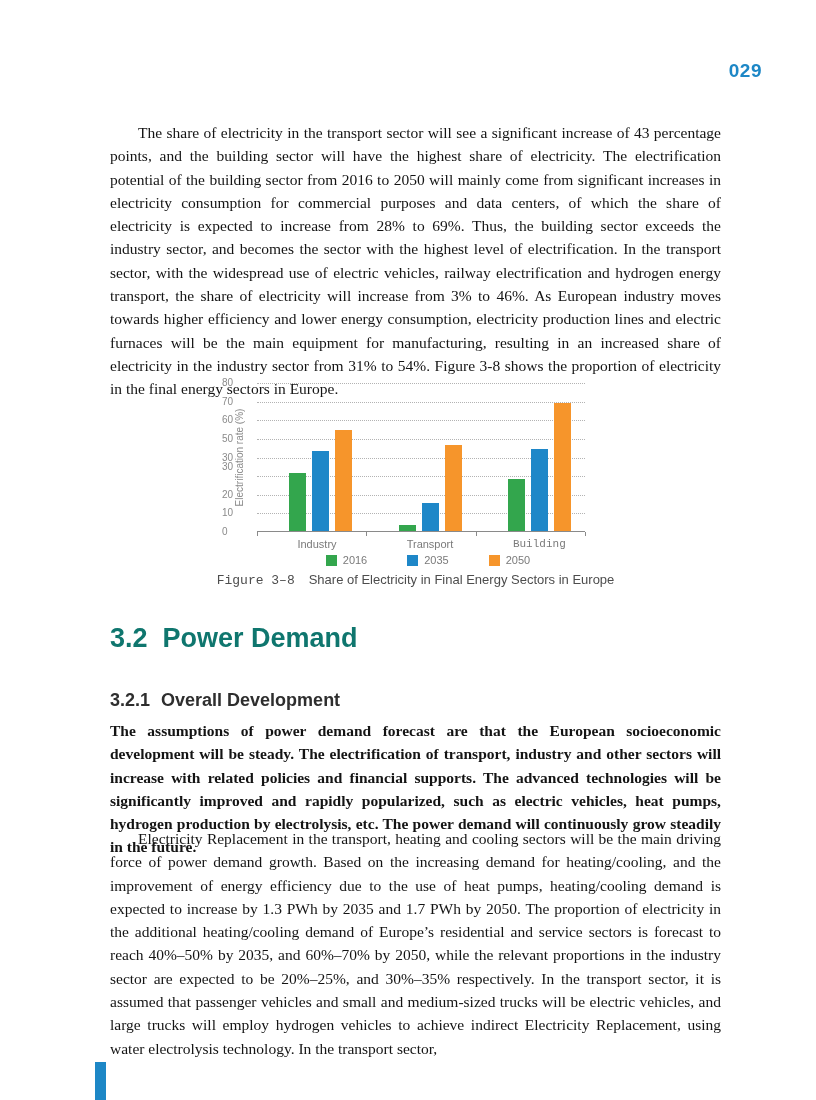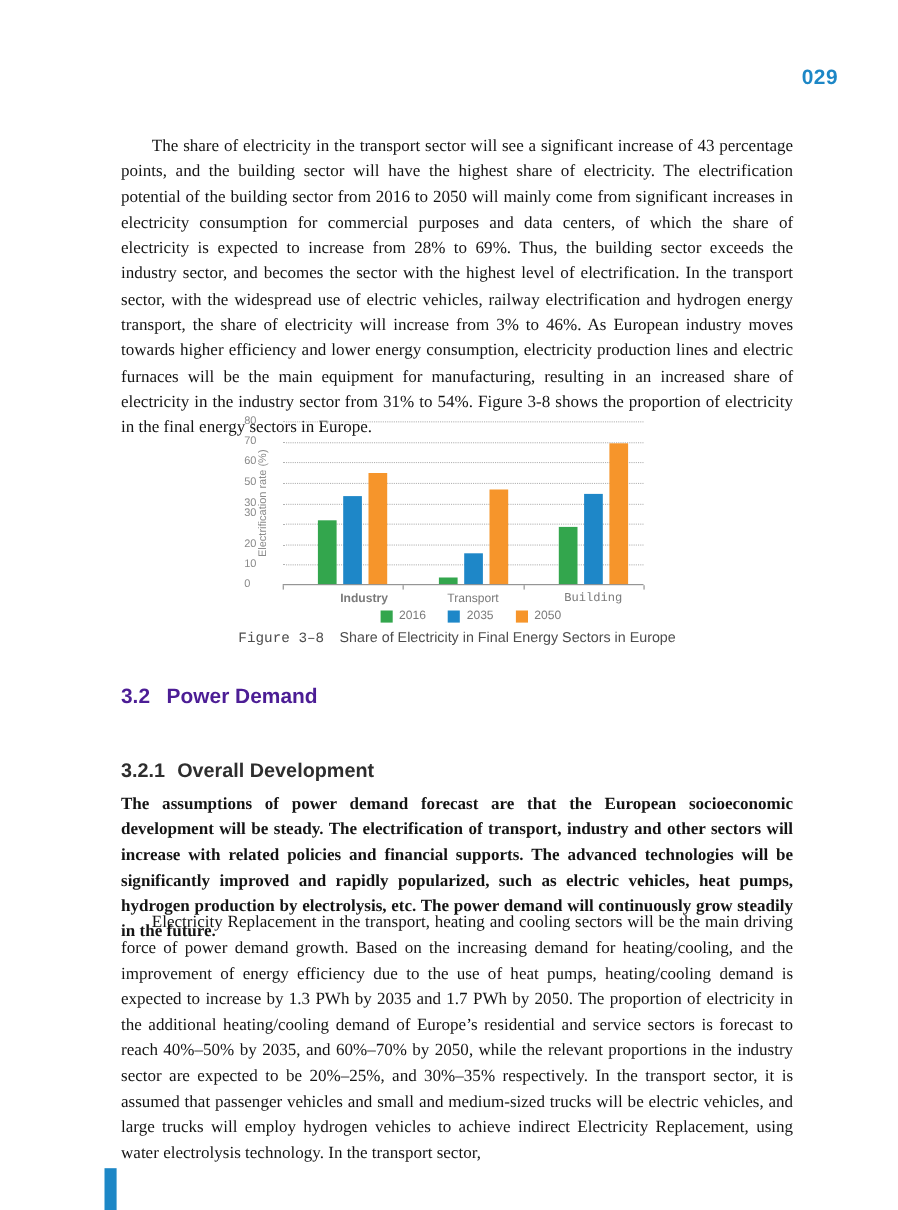--- a/index.html
+++ b/index.html
@@ -22,31 +22,31 @@
   .y-axis-label { position:absolute; left:-68px; top:77px; width:160px; height:13px;
                   transform:rotate(-90deg); font-size:10px; color:#8a8a8a; text-align:center; }
   .ytick { position:absolute; left:-6px; width:30px; text-align:left; font-size:10px; color:#8a8a8a; }
   .plot { position:absolute; left:29px; top:9px; width:328px; height:149px;
           border-bottom:1px solid #8a8a8a; }
   .gridline { position:absolute; left:0; right:0; height:0; border-top:1px dotted #b3b3b3; }
   .xtickmark { position:absolute; bottom:-5px; width:1px; height:4px; background:#8a8a8a; }
   .bar { position:absolute; bottom:0; width:17px; }
   .xcat { position:absolute; top:164px; width:90px; text-align:center; font-size:11px; color:#7a7a7a; }
   .legend { position:absolute; top:180px; left:20px; width:360px; display:flex;
-            justify-content:center; gap:20px; align-items:center; }
+            justify-content:center; gap:40px; align-items:center; }
   .legend-item { display:flex; align-items:center; gap:6px; }
   .legend-swatch { width:11px; height:11px; display:inline-block; }
   .legend-label { font-size:11px; color:#7a7a7a; }
 
   .figure-caption { position:absolute; top:572px; left:110px; width:611px; text-align:center;
                     font-family:"Liberation Sans", sans-serif; font-size:13px; color:#4d4d4d; }
   .figure-caption .cap-label { margin-right:14px;font-family:Liberation Mono, monospace; }
 
   .section-heading { position:absolute; top:623px; left:110px; font-family:"Liberation Sans", sans-serif;
-                     font-weight:bold; font-size:19px; color:#4c1d95; }
+                     font-weight:bold; font-size:27px; color:#0f766e; }
   .section-heading .sec-num { margin-right:15px; }
   .subsection-heading { position:absolute; top:690px; left:110px; font-family:"Liberation Sans", sans-serif;
                         font-weight:bold; font-size:18px; color:#2e2e2e; }
   .subsection-heading .sub-num { margin-right:11px; }
 
   .chapter-tab { position:absolute; left:95px; top:1062px; width:11px; height:38px; }
 </style>
 </head>
 <body>
 
@@ -84,21 +84,21 @@
       <div class="ytick" style="top: 133.375px;">10</div>
       <div class="ytick" style="top: 114.75px;">20</div>
       <div class="ytick" style="top: 87px;">30</div>
       <div class="ytick" style="top: 77.5px;">30</div>
       <div class="ytick" style="top: 58.875px;">50</div>
       <div class="ytick" style="top: 40.25px;">60</div>
       <div class="ytick" style="top: 21.625px;">70</div>
       <div class="ytick" style="top: 3px;">80</div>
     </div>
   <div id="xcats">
-      <div class="xcat" style="left: 58px; font-weight: bold;">Industry</div>
+      <div class="xcat" style="left: 44px;">Industry</div>
       <div class="xcat" style="left: 157px;">Transport</div>
       <div class="xcat" style="left: 266.333px; font-family: Liberation Mono, monospace;">Building</div>
     </div>
   <div class="legend" id="legend">
       <div class="legend-item">
         <span class="legend-swatch" style="background: rgb(51, 166, 77);"></span>
         <span class="legend-label">2016</span>
       </div>
       <div class="legend-item">
         <span class="legend-swatch" style="background: rgb(30, 135, 200);"></span>

